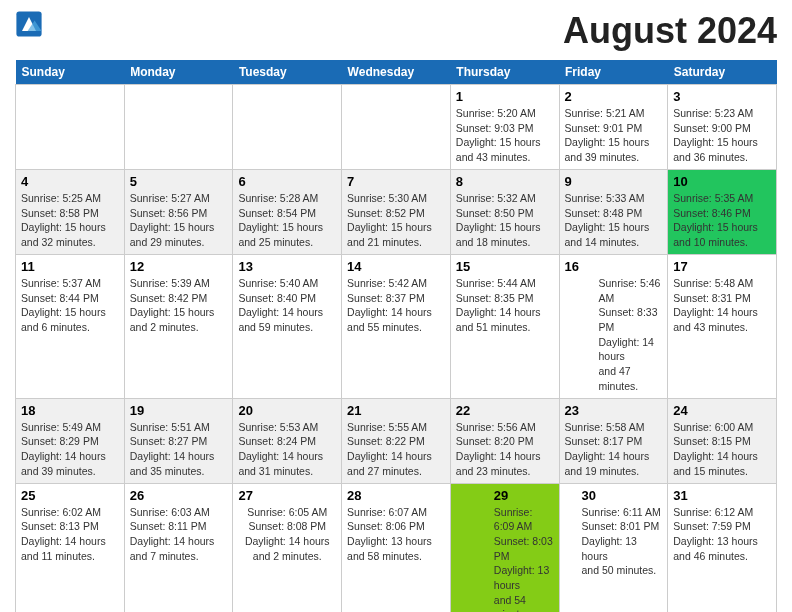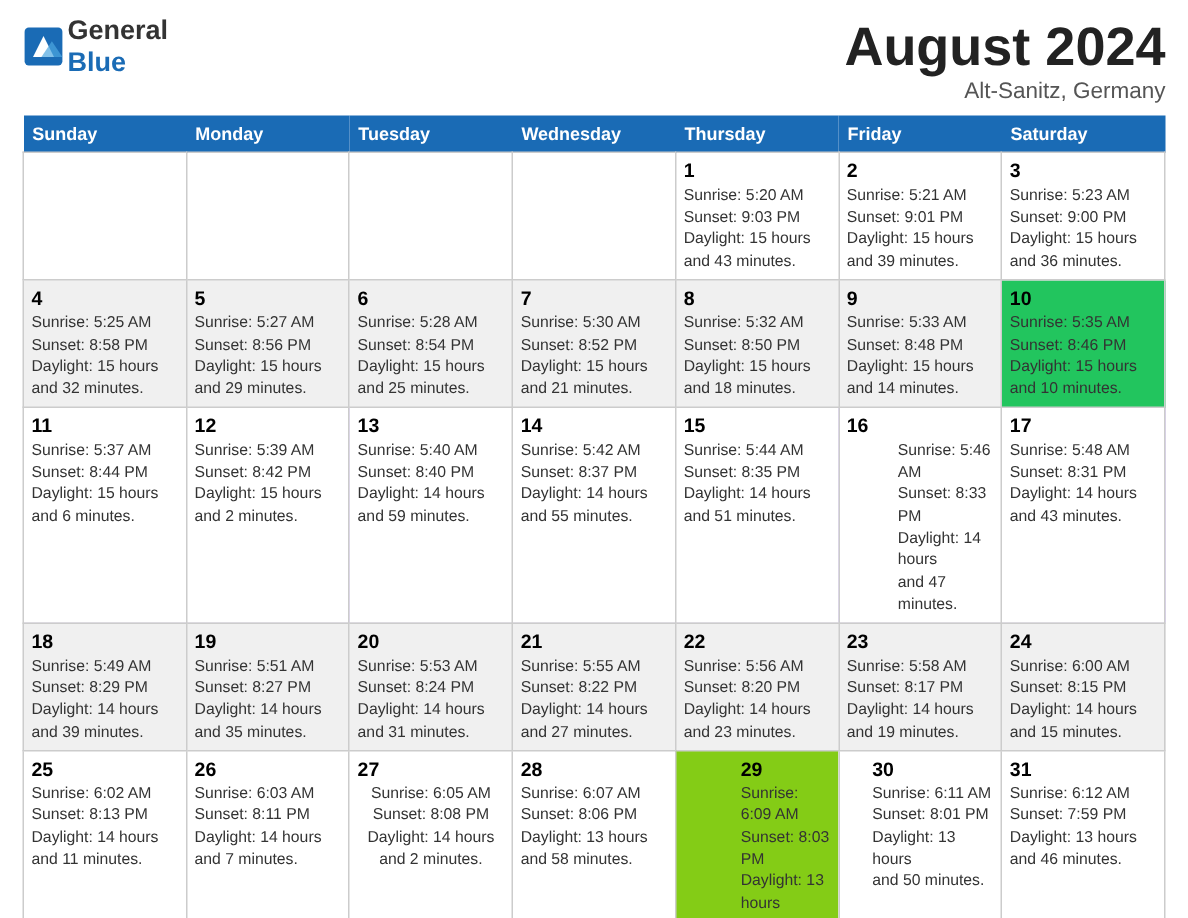--- a/index.html
+++ b/index.html
@@ -27,28 +27,23 @@
 <body>
 
 <div class="container">
   <div class="header">
     <div class="logo">
       <svg class="logo-icon" viewBox="0 0 40 40" xmlns="http://www.w3.org/2000/svg">
         <rect x="2" y="2" width="36" height="36" rx="4" fill="#1a6bb5"></rect>
         <polygon points="10,30 20,10 30,30" fill="white"></polygon>
         <polygon points="18,30 28,15 38,30" fill="#4da6e0" opacity="0.7"></polygon>
       </svg>
-      <div class="logo-text">
-        <span class="logo-general">General</span>
-        <span class="logo-blue">Blue</span>
-      </div>
     </div>
     <div class="title-block">
       <div class="month-title">August 2024</div>
-      <div class="location">Alt-Sanitz, Germany</div>
     </div>
   </div>
 
   <table>
     <thead>
       <tr>
         <th class="day-header">Sunday</th>
         <th class="day-header">Monday</th>
         <th class="day-header">Tuesday</th>
         <th class="day-header">Wednesday</th>

